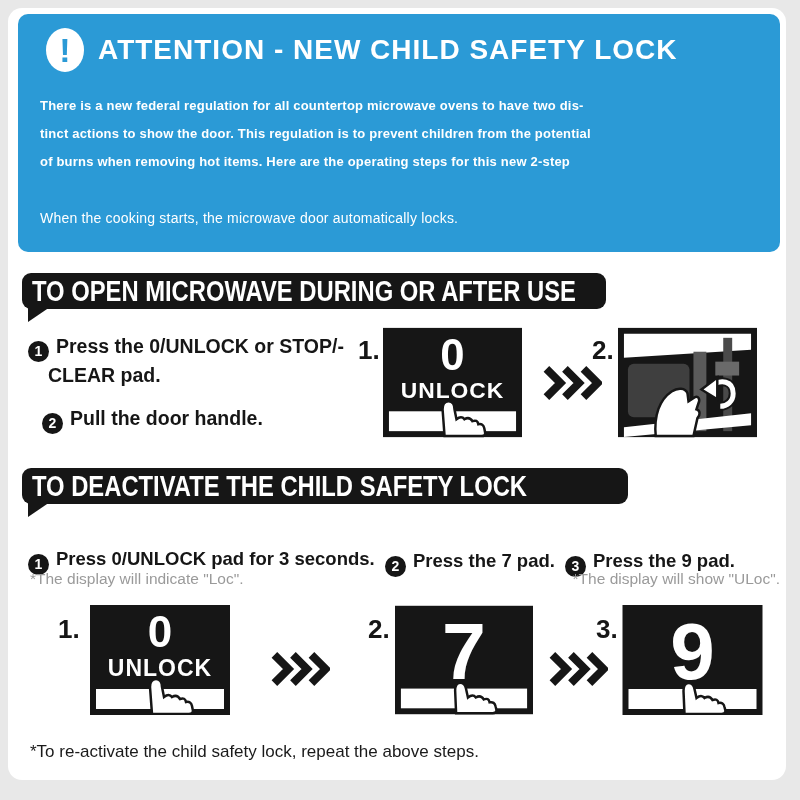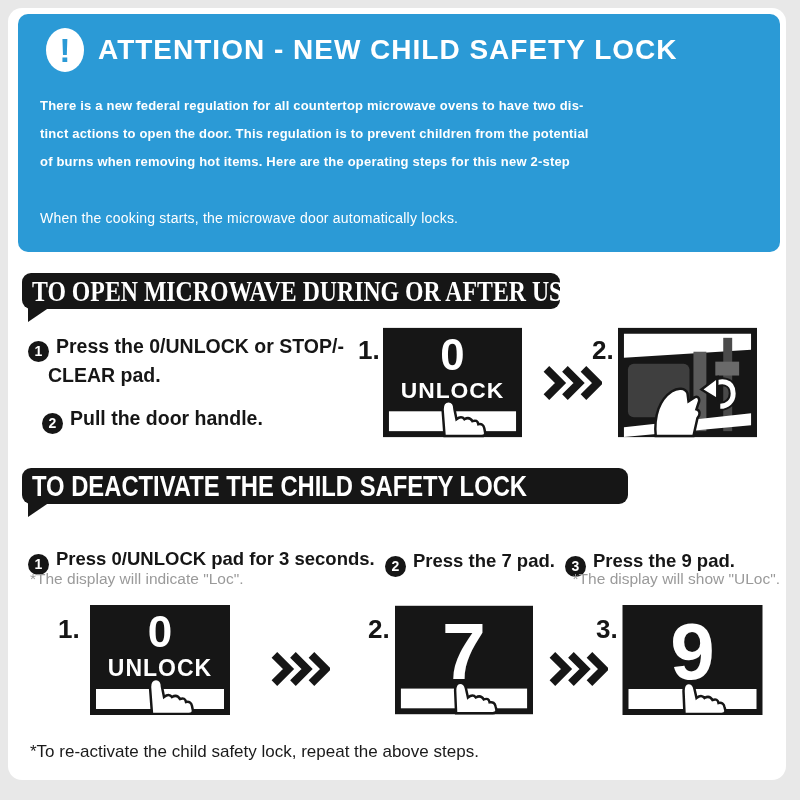--- a/index.html
+++ b/index.html
@@ -89,27 +89,27 @@
 
   <div class="attention">
     <div class="attention-header">
       <div class="excl-icon">
         <span>!</span>
       </div>
       <div class="attention-title">ATTENTION - NEW CHILD SAFETY LOCK</div>
     </div>
     <div class="attention-body">
       <div>There is a new federal regulation for all countertop microwave ovens to have two dis-</div>
-      <div>tinct actions to open the door. This regulation is to prevent children from the potential</div>
+      <div>tinct actions to show the door. This regulation is to prevent children from the potential</div>
       <div>of burns when removing hot items. Here are the operating steps for this new 2-step</div>
     </div>
     <div class="attention-note">When the cooking starts, the microwave door automatically locks.</div>
   </div>
 
-  <div class="banner" style="left:14px; top:265px; width:538px;font-family:Liberation Serif, serif;">
+  <div class="banner" style="left:14px; top:265px; width:584px;">
     <span class="banner-text">TO OPEN MICROWAVE DURING OR AFTER USE</span>
   </div>
 
   <div class="abs steps-col" style="left:20px; top:324px;">
     <div class="step-block">
       <div class="step-line"><span class="numcircle">1</span><span>Press the 0/UNLOCK or STOP/-</span></div>
       <div class="step-line step-indent">CLEAR pad.</div>
     </div>
     <div class="step-block">
       <div class="step-line"><span class="numcircle">2</span><span>Pull the door handle.</span></div>

